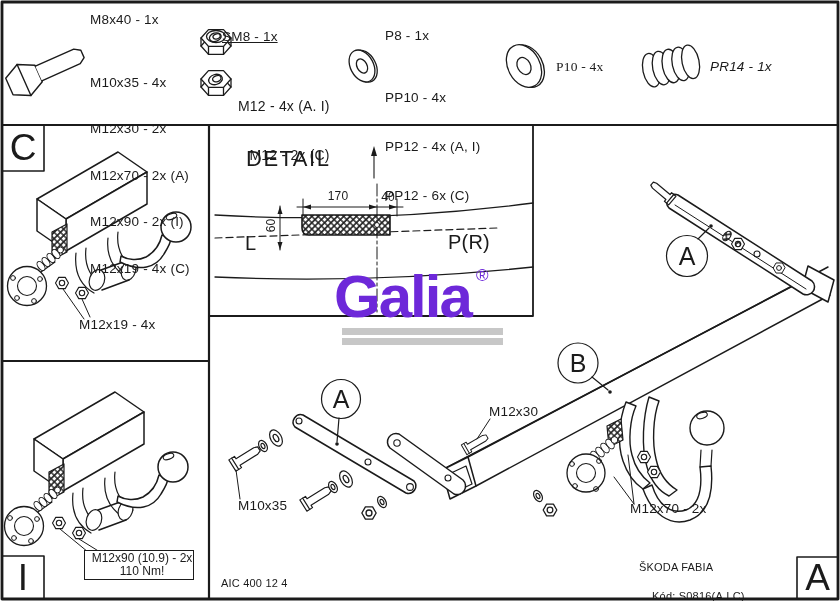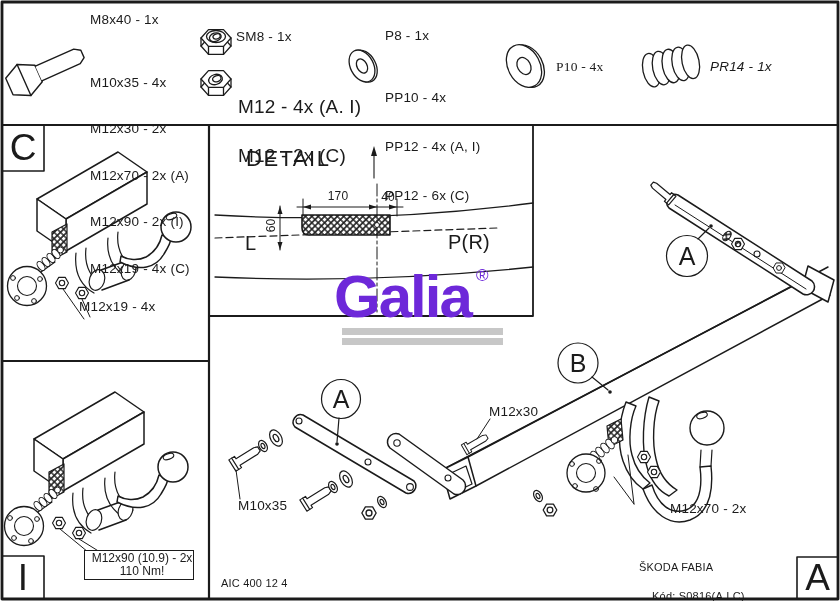--- a/index.html
+++ b/index.html
@@ -4,21 +4,21 @@
 <style>
   html,body{margin:0;padding:0;background:#e8e8e8;}
   .page{
     position:relative;width:840px;height:601px;background:#fff;
     font-family:"Liberation Sans", sans-serif;color:#1b1b1b;overflow:hidden;
   }
   .art{position:absolute;left:0;top:0;width:840px;height:601px;}
   .lbl{position:absolute;white-space:pre;line-height:1.08;letter-spacing:.2px;}
   .t13{font-size:13.5px;}
   .plist div{line-height:12.1px;font-size:13.5px;}
-  .plist2 div{line-height:15px;font-size:19px;}
+  .plist2 div{line-height:15px;font-size:14px;text-align:right;}
   .plist3 div{line-height:14.5px;font-size:13.5px;}
   .corner-letter{
     position:absolute;display:flex;align-items:center;justify-content:center;
     font-size:37px;font-weight:400;
   }
   .callout{
     position:absolute;width:30px;height:30px;text-align:center;
     font-size:25px;font-weight:400;
   }
   .detail-title{font-size:22px;letter-spacing:1.5px;}
@@ -292,39 +292,39 @@
   </svg>
 
   <div class="lbl t13" style="left:90px;top:13px;">M8x40 - 1x</div>
   <div class="lbl plist" style="left:90px;top:42px;">
     <div>M10x35 - 4x</div>
     <div>M12x30 - 2x</div>
     <div>M12x70 - 2x (A)</div>
     <div>M12x90 - 2x (I)</div>
     <div>M12x19 - 4x (C)</div>
   </div>
-  <div class="lbl t13" style="left:236px;top:30px;">SM8 - 1x</div>
+  <div class="lbl t13" style="left:222px;top:30px;text-decoration:underline;">SM8 - 1x</div>
   <div class="lbl plist2" style="left:238px;top:64px;">
     <div>M12 - 4x (A. I)</div>
     <div>M12 - 2x (C)</div>
   </div>
   <div class="lbl t13" style="left:385px;top:29px;">P8 - 1x</div>
   <div class="lbl plist3" style="left:385px;top:56px;">
     <div>PP10 - 4x</div>
     <div>PP12 - 4x (A, I)</div>
     <div>PP12 - 6x (C)</div>
   </div>
   <div class="lbl t13" style="left:556px;top:60px;font-family:Liberation Serif, serif;">P10 - 4x</div>
   <div class="lbl t13" style="left:710px;top:60px;font-style:italic;">PR14 - 1x</div>
 
   <div class="corner-letter" style="left:2px;top:125px;width:42px;height:46px;">C</div>
   <div class="corner-letter" style="left:2px;top:556px;width:42px;height:43px;">I</div>
   <div class="corner-letter" style="left:797px;top:557px;width:41px;height:42px;">A</div>
 
-  <div class="lbl t13" style="left:79px;top:300px;">M12x19 - 4x</div>
+  <div class="lbl t13" style="left:79px;top:318px;">M12x19 - 4x</div>
   <div class="torque-box">
     <div>M12x90 (10.9) - 2x</div>
     <div>110 Nm!</div>
   </div>
 
   <div class="lbl detail-title" style="left:246px;top:147px;">DETAIL</div>
   <div class="lbl dim" style="left:320px;top:190px;width:36px;">170</div>
   <div class="lbl dim" style="left:377px;top:191px;width:22px;">40</div>
   <div class="lbl dim rot90" style="left:258px;top:219px;width:26px;">60</div>
   <div class="lbl side-mark" style="left:245px;top:233px;">L</div>
@@ -335,21 +335,21 @@
     <span class="reg">®</span>
   </div>
   <div class="logo-bar" style="top:328px;"></div>
   <div class="logo-bar" style="top:338px;"></div>
 
   <div class="callout" style="left:326px;top:385px;">A</div>
   <div class="callout" style="left:672px;top:242px;">A</div>
   <div class="callout" style="left:563px;top:349px;">B</div>
   <div class="lbl t13" style="left:489px;top:405px;">M12x30</div>
   <div class="lbl t13" style="left:238px;top:499px;">M10x35</div>
-  <div class="lbl t13" style="left:630px;top:502px;margin-left:40px;">M12x70 - 2x</div>
+  <div class="lbl t13" style="left:630px;top:502px;">M12x70 - 2x</div>
 
   <div class="lbl footer" style="left:221px;top:578px;">AIC 400 12 4</div>
   <div class="lbl footer" style="left:639px;top:562px;">ŠKODA FABIA</div>
   <div class="lbl footer" style="left:639px;top:579px;">
     <span>Kód: S0816(A.I.C)</span><span>  </span>
     
   </div>
 
 </div>
 

